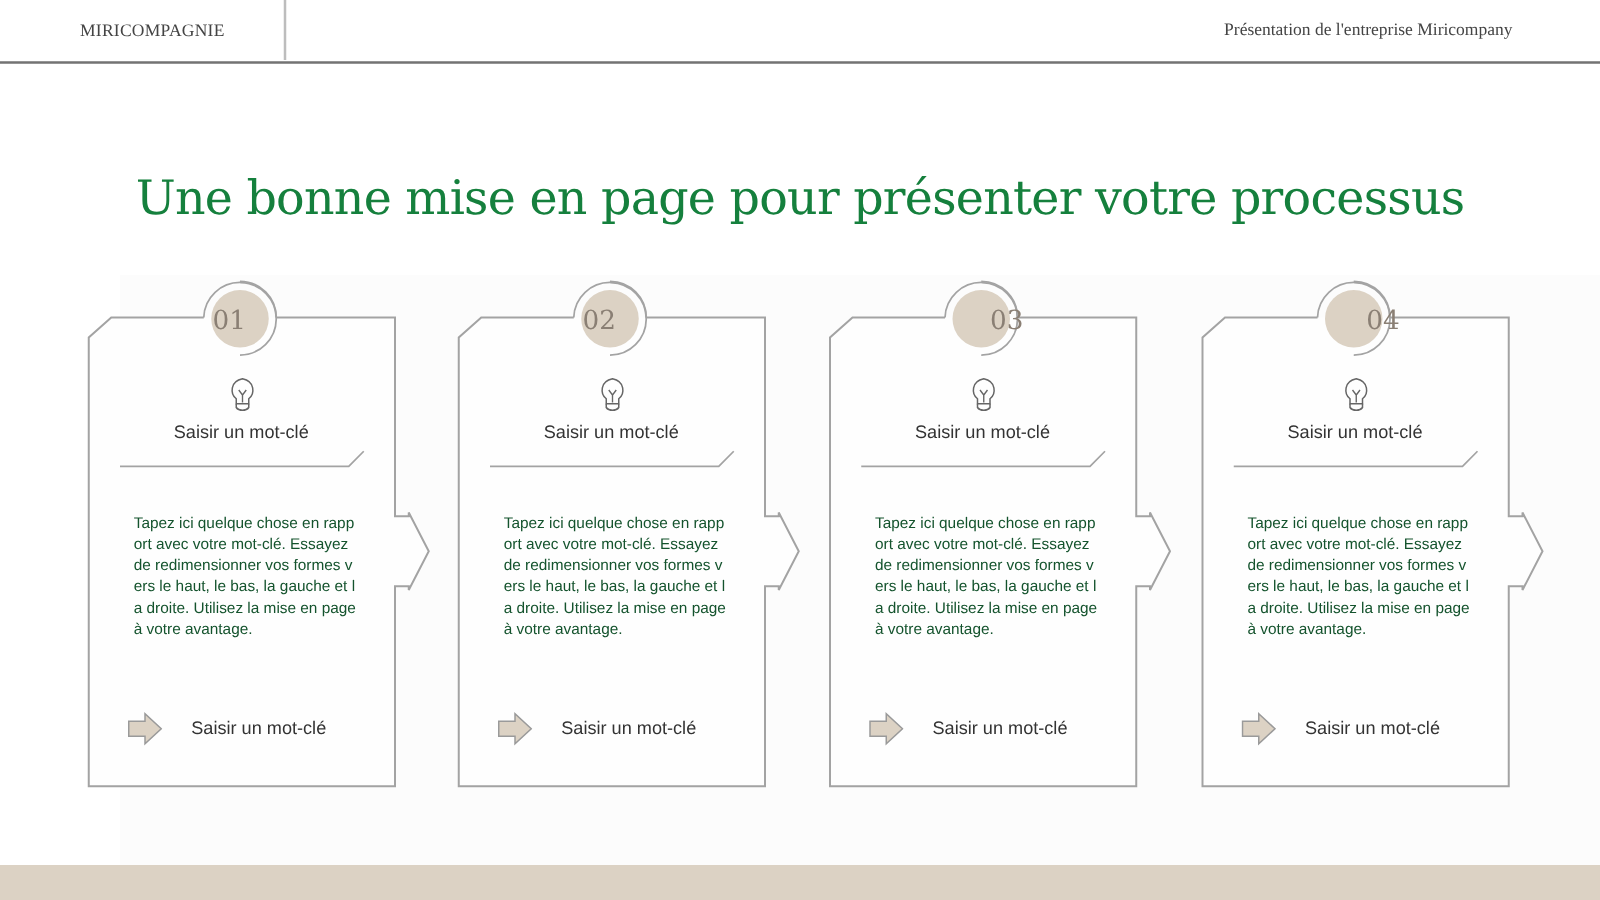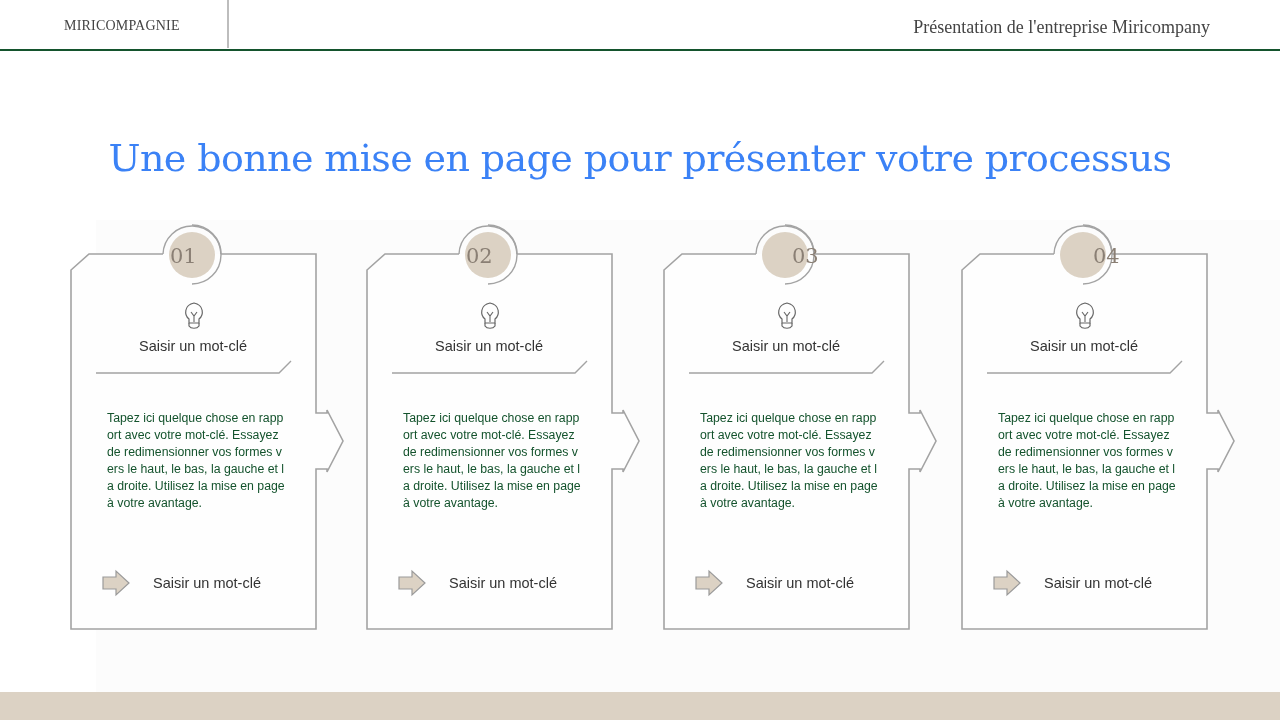--- a/index.html
+++ b/index.html
@@ -4,42 +4,42 @@
   <style>
     html, body { margin: 0; padding: 0; }
     body {
       width: 1280px; height: 720px; position: relative; overflow: hidden;
       background: #ffffff;
       font-family: "Liberation Sans", sans-serif;
       color: #3a3a3a;
     }
     .header {
       position: absolute; left: 0; top: 0; width: 1280px; height: 49px;
-      border-bottom: 2px solid #14532d;
+      border-bottom: 2px solid #737373;
       box-sizing: content-box;
     }
     .brand {
       position: absolute; left: 64px; top: 18px;
       font-family: "Liberation Serif", serif; font-size: 14px; color: #444;
       letter-spacing: 0.2px;
     }
     .header-divider {
       position: absolute; left: 227px; top: 0; width: 2px; height: 48px; background: #bdbdbd;
     }
     .header-right {
       position: absolute; right: 70px; top: 17px;
-      font-family: "Liberation Serif", serif; font-size: 18px; color: #444;
+      font-family: "Liberation Serif", serif; font-size: 14px; color: #444;
     }
     .main-bg {
       position: absolute; left: 96px; top: 220px; width: 1184px; height: 472px;
       background: #fcfcfc;
     }
     .title {
       position: absolute; left: 0; top: 136px; width: 1280px; text-align: center;
-      font-family: "DejaVu Serif", serif; font-size: 38px; color: #3b82f6;
+      font-family: "DejaVu Serif", serif; font-size: 38px; color: #15803d;
       letter-spacing: -0.6px;
     }
     .footer-band {
       position: absolute; left: 0; top: 692px; width: 1280px; height: 28px; background: #dcd2c4;
     }
     .card {
       position: absolute; top: 224px; width: 280px; height: 410px;
     }
     .card svg.outline { position: absolute; left: 0; top: 0; overflow: visible; }
     .step-num {

